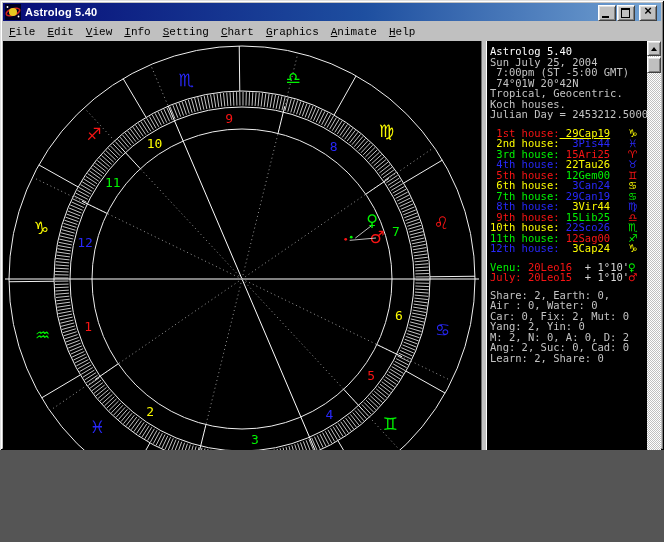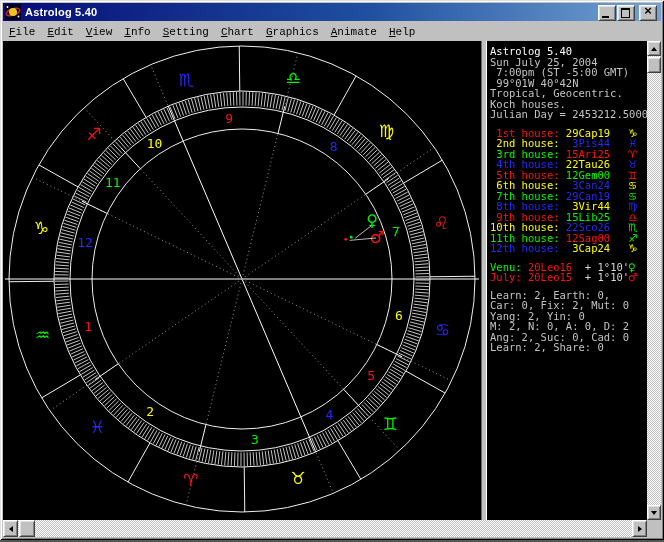--- a/index.html
+++ b/index.html
@@ -1,17 +1,17 @@
 <!DOCTYPE html>
 <html><head>
 <meta charset="utf-8">
 <style>
   html,body{margin:0;padding:0;background:#555;}
   .window{
-    position:relative;width:664px;height:540px;background:#c0c0c0;
+    position:relative;width:664px;height:450px;background:#c0c0c0;
     font-family:"Liberation Sans", sans-serif;
     box-shadow: inset 1px 1px 0 #dfdfdf, inset -1px -1px 0 #000,
                 inset 2px 2px 0 #fff, inset -2px -2px 0 #808080;
     overflow:hidden;
   }
   .titlebar{
     position:absolute;left:3px;top:3px;width:658px;height:18px;
     background:linear-gradient(90deg,#070c77 0%,#1e4fa0 55%,#74a3d3 100%);
     display:flex;align-items:center;color:#fff;
   }
@@ -540,45 +540,46 @@
       </svg>
   </div>
 
   <div class="divider"></div>
 
   <div class="info-panel">
     <div class="line t-white">Astrolog 5.40</div>
     <div id="hdr-block">
         <div class="line">Sun July 25, 2004</div>
         <div class="line"> 7:00pm (ST -5:00 GMT)</div>
-        <div class="line"> 99°01W 40°42N</div>
+        <div class="line"> 74°01W 20°42N</div>
         <div class="line">Tropical, Geocentric.</div>
         <div class="line">Koch houses.</div>
         <div class="line">Julian Day = 2453212.5000</div>
       </div>
     <div class="blk-houses" id="houses-block">
-        <div class="row"><span style="color: rgb(248, 20, 20);"> 1st house:</span><span style="color: rgb(252, 252, 0);"> 29Cap19</span><span class="gl" style="color: rgb(252, 252, 0);">♑</span></div>
+        <div class="row"><span style="color: rgb(248, 20, 20);"> 1st house:</span><span style="color: rgb(252, 252, 0); text-decoration: underline;"> 29Cap19</span><span class="gl" style="color: rgb(252, 252, 0);">♑</span></div>
         <div class="row"><span style="color: rgb(252, 252, 0);"> 2nd house:</span><span style="color: rgb(40, 40, 250);">  3Pis44</span><span class="gl" style="color: rgb(40, 40, 250);">♓</span></div>
         <div class="row"><span style="color: rgb(0, 244, 0);"> 3rd house:</span><span style="color: rgb(248, 20, 20);"> 15Ari25</span><span class="gl" style="color: rgb(248, 20, 20);">♈</span></div>
         <div class="row"><span style="color: rgb(40, 40, 250);"> 4th house:</span><span style="color: rgb(252, 252, 0);"> 22Tau26</span><span class="gl" style="color: rgb(40, 40, 250);">♉</span></div>
         <div class="row"><span style="color: rgb(248, 20, 20);"> 5th house:</span><span style="color: rgb(0, 244, 0);"> 12Gem00</span><span class="gl" style="color: rgb(248, 20, 20);">♊</span></div>
         <div class="row"><span style="color: rgb(252, 252, 0);"> 6th house:</span><span style="color: rgb(40, 40, 250);">  3Can24</span><span class="gl" style="color: rgb(252, 252, 0);">♋</span></div>
         <div class="row"><span style="color: rgb(0, 244, 0);"> 7th house:</span><span style="color: rgb(40, 40, 250);"> 29Can19</span><span class="gl" style="color: rgb(0, 244, 0);">♋</span></div>
         <div class="row"><span style="color: rgb(40, 40, 250);"> 8th house:</span><span style="color: rgb(252, 252, 0);">  3Vir44</span><span class="gl" style="color: rgb(40, 40, 250);">♍</span></div>
         <div class="row"><span style="color: rgb(248, 20, 20);"> 9th house:</span><span style="color: rgb(0, 244, 0);"> 15Lib25</span><span class="gl" style="color: rgb(248, 20, 20);">♎</span></div>
         <div class="row"><span style="color: rgb(252, 252, 0);">10th house:</span><span style="color: rgb(40, 40, 250);"> 22Sco26</span><span class="gl" style="color: rgb(0, 244, 0);">♏</span></div>
         <div class="row"><span style="color: rgb(0, 244, 0); margin-top: 40px;">11th house:</span><span style="color: rgb(248, 20, 20);"> 12Sag00</span><span class="gl" style="color: rgb(0, 244, 0);">♐</span></div>
         <div class="row"><span style="color: rgb(40, 40, 250);">12th house:</span><span style="color: rgb(252, 252, 0);">  3Cap24</span><span class="gl" style="color: rgb(252, 252, 0);">♑</span></div>
       </div>
     <div class="blk-planets" id="planets-block">
         <div class="row"><span style="color: rgb(0, 244, 0);">Venu: </span><span style="color: rgb(248, 20, 20);">20Leo16</span><span style="color: rgb(216, 216, 216);">  + 1°10'</span><span class="gl" style="color: rgb(0, 244, 0);">♀</span></div>
         <div class="row"><span style="color: rgb(248, 20, 20);">July: </span><span style="color: rgb(248, 20, 20);">20Leo15</span><span style="color: rgb(216, 216, 216);">  + 1°10'</span><span class="gl" style="color: rgb(248, 20, 20);">♂</span></div>
       </div>
     <div class="blk-stats" id="stats-block">
-        <div class="line">Learn: 2, Earth: 0,</div>
+        <div class="line">Share: 2, Earth: 0,</div>
+        <div class="line">Air : 0, Water: 0</div>
         <div class="line">Car: 0, Fix: 2, Mut: 0</div>
         <div class="line">Yang: 2, Yin: 0</div>
         <div class="line">M: 2, N: 0, A: 0, D: 2</div>
         <div class="line">Ang: 2, Suc: 0, Cad: 0</div>
         <div class="line">Learn: 2, Share: 0</div>
       </div>
   </div>
 
   <div class="vscroll dither">
     <div class="sb-btn" style="left:0;top:0;width:14px;height:15px;">

